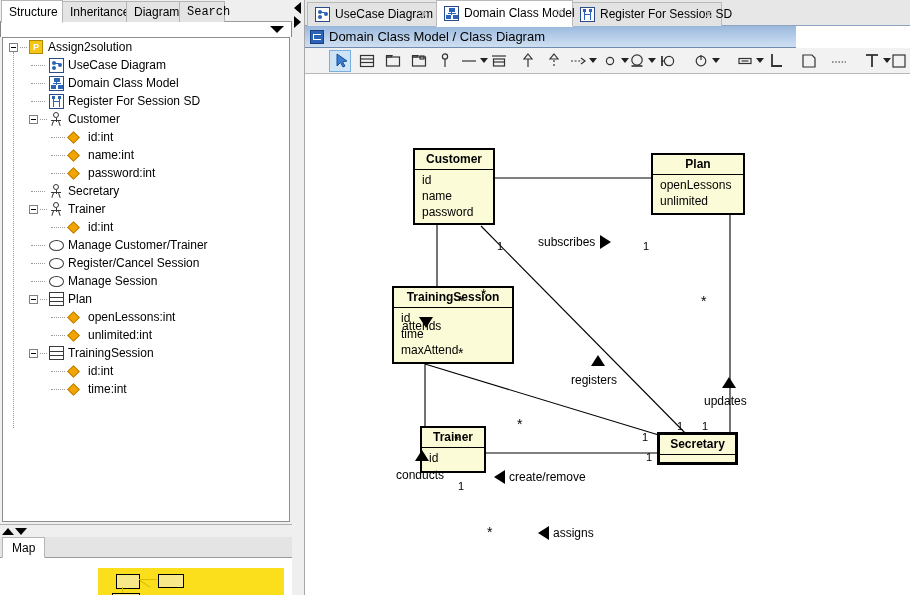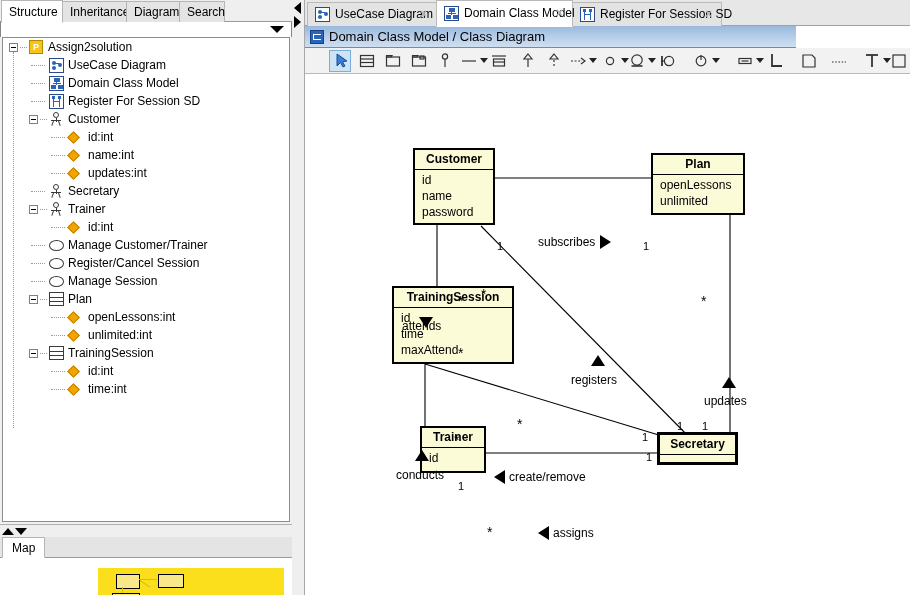--- a/index.html
+++ b/index.html
@@ -372,21 +372,21 @@
 <body>
 
 <div id="root">
 
   <div id="left-panel">
 
     <div class="tabstrip" id="left-tabs">
         <div class="tab sel" style="left: 1px; width: 62px;">Structure</div>
         <div class="tab" style="left: 62px; width: 65px;">Inheritance</div>
         <div class="tab" style="left: 126px; width: 54px;">Diagram</div>
-        <div class="tab" style="left: 179px; width: 46px;">Search</div>
+        <div class="tab" style="left: 179px; width: 46px; font-family: Liberation Mono, monospace;">Search</div>
       </div>
 
     <div class="tree-collapse-bar">
       <div class="arrow"></div>
     </div>
 
     <div id="tree-box">
         <div class="trow">
           <div class="exp" style="left: 6px;"></div>
           <div class="dots" style="left: 17px; width: 7px;"></div>
@@ -443,21 +443,21 @@
           <div class="lbl" style="left: 85px;">id:int</div>
         </div>
         <div class="trow">
           <div class="dots" style="left: 48px; width: 14px;"></div>
           <div class="ic ic-attr" style="left: 66px;"></div>
           <div class="lbl" style="left: 85px;">name:int</div>
         </div>
         <div class="trow">
           <div class="dots" style="left: 48px; width: 14px;"></div>
           <div class="ic ic-attr" style="left: 66px;"></div>
-          <div class="lbl" style="left: 85px;">updates:int</div>
+          <div class="lbl" style="left: 85px;">password:int</div>
         </div>
         <div class="trow">
           <div class="dots" style="left: 28px; width: 14px;"></div>
           <div class="ic ic-actor" style="left: 46px;">
             <span class="hd"></span>
             <span class="bd"></span>
             <span class="ar"></span>
             <span class="lg1"></span>
             <span class="lg2"></span>
           </div>

